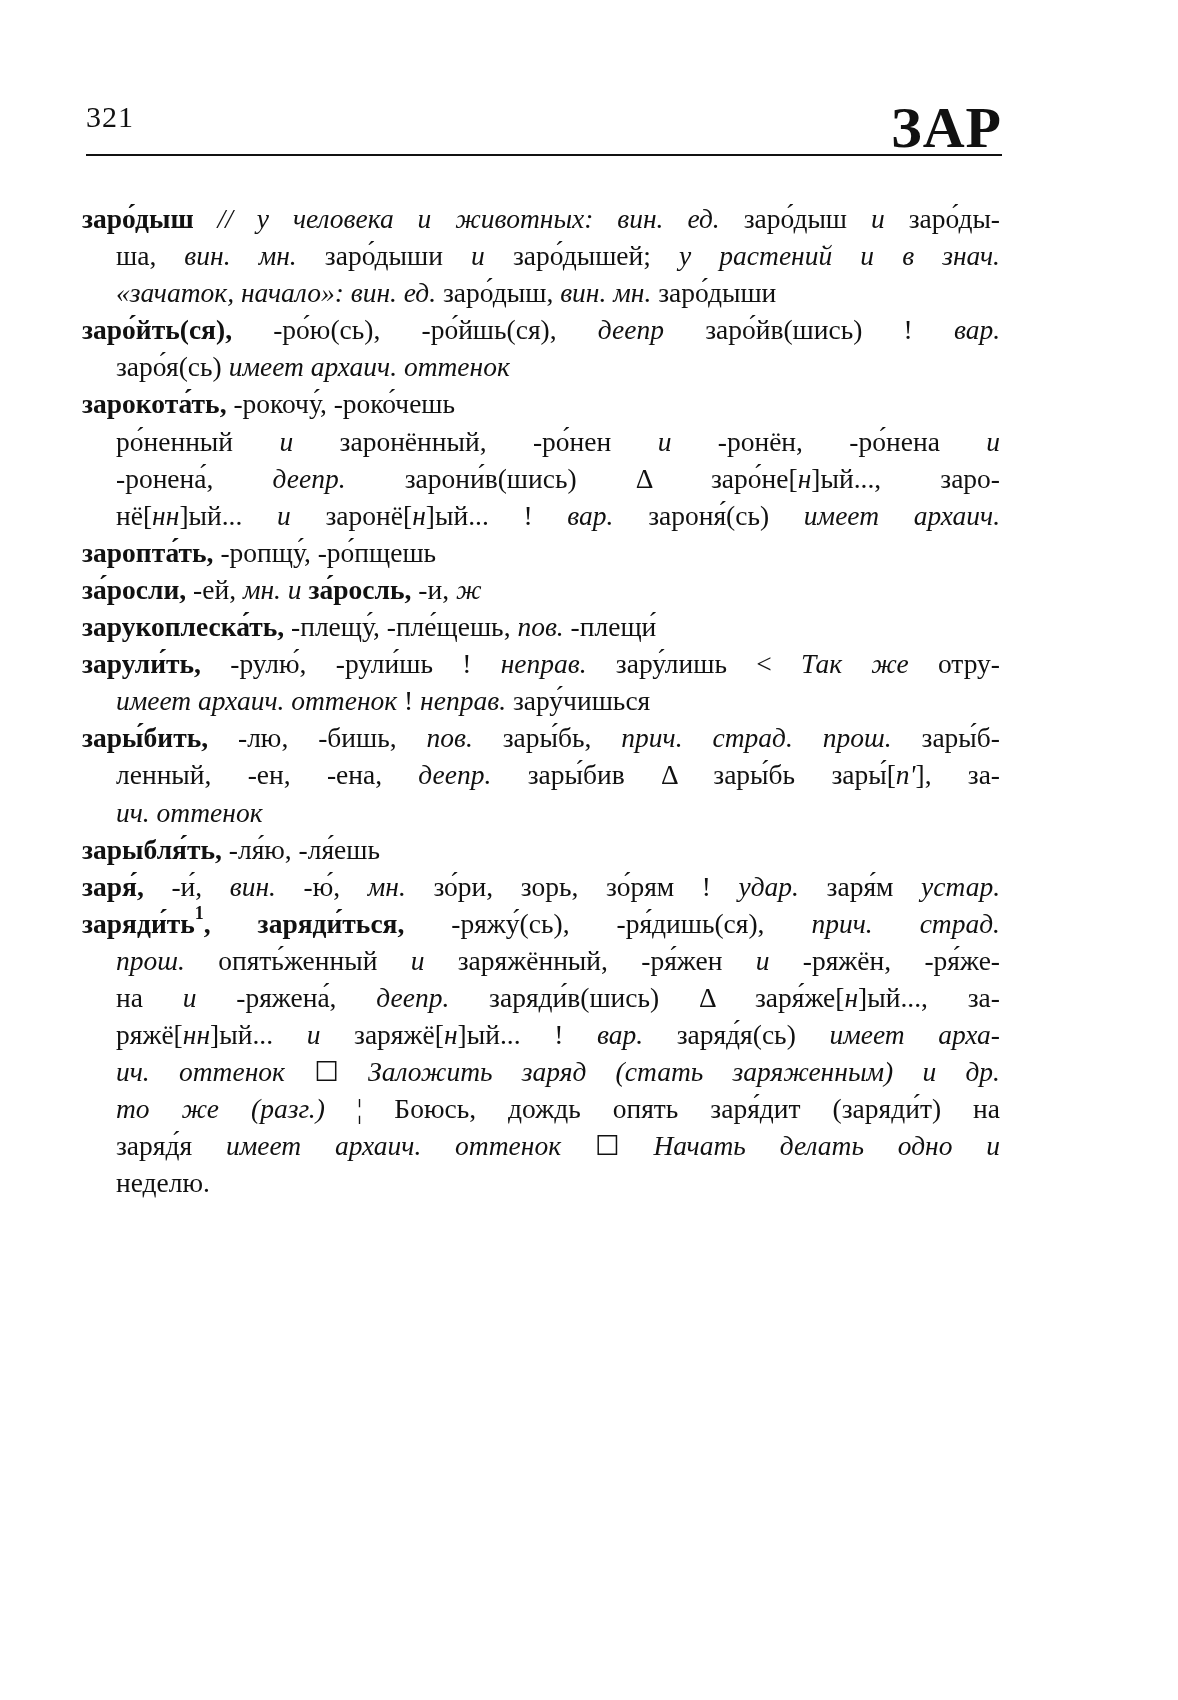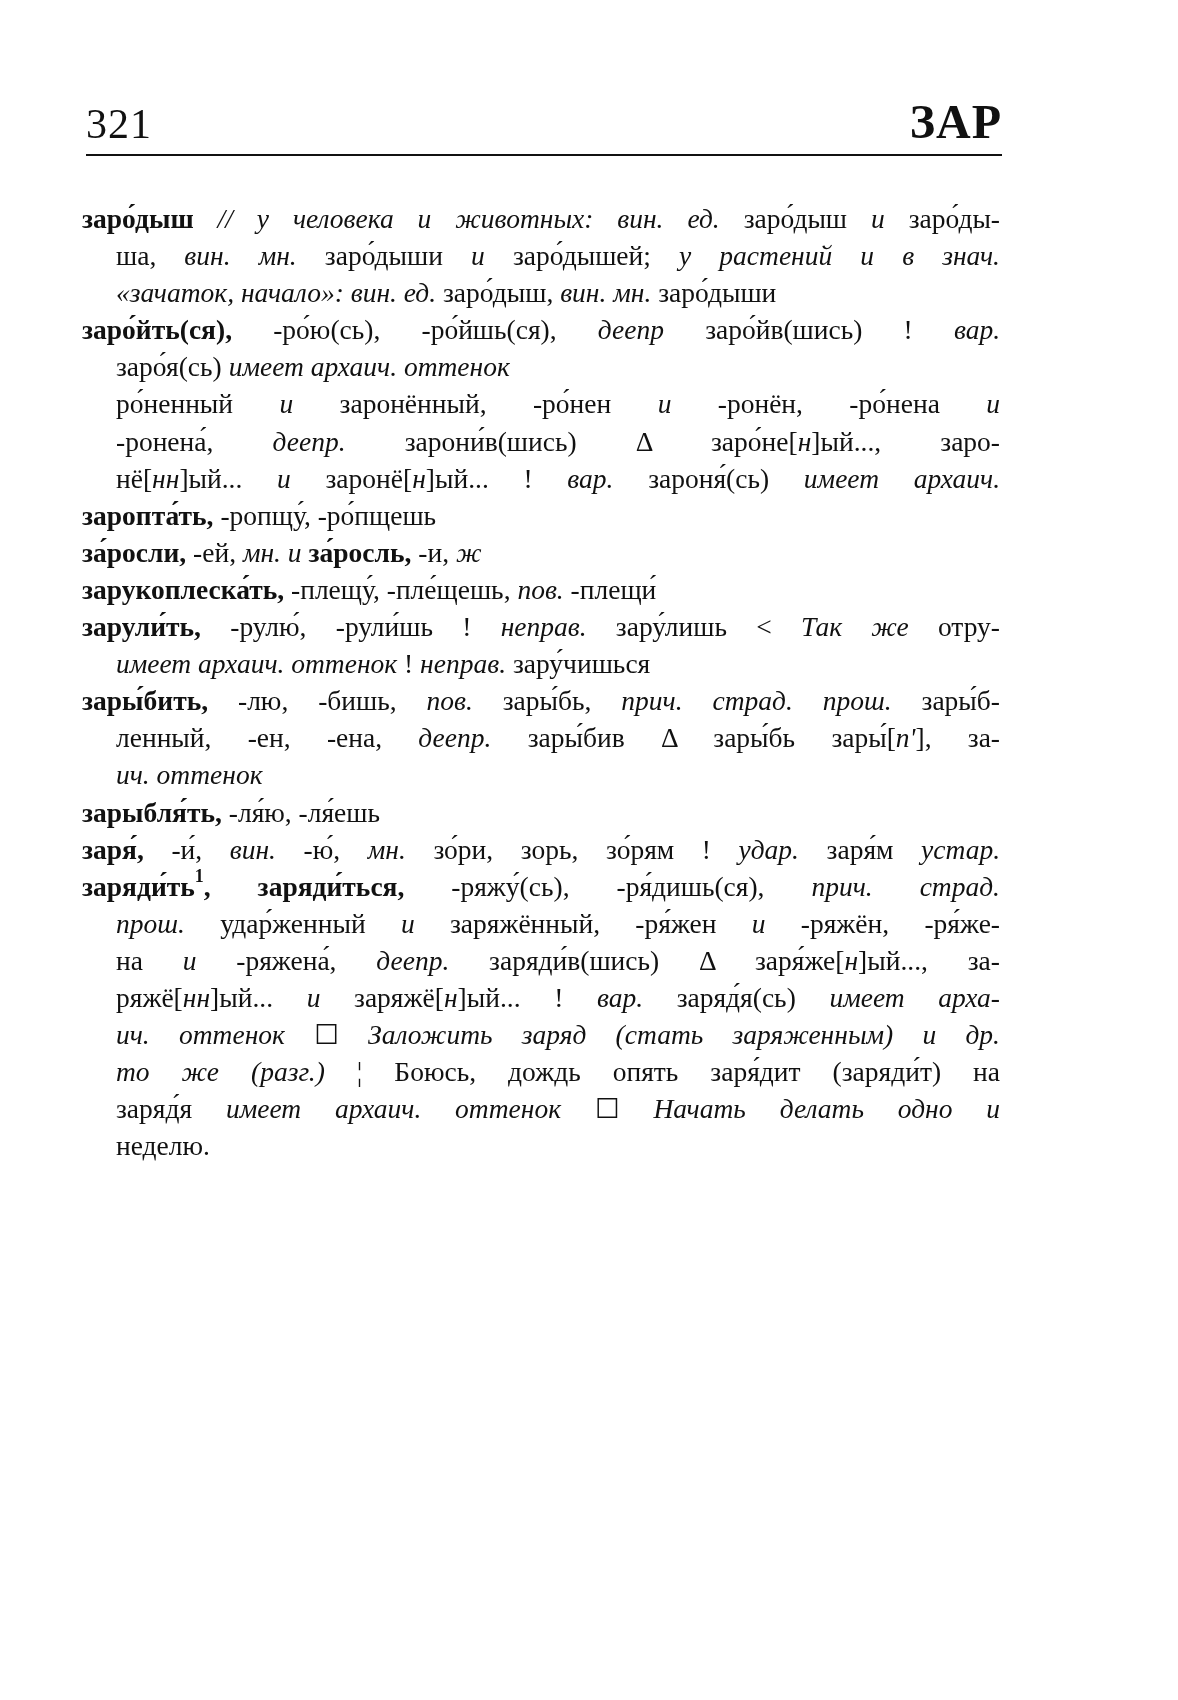--- a/index.html
+++ b/index.html
@@ -1,19 +1,19 @@
 <!DOCTYPE html>
 <html><head>
 <meta charset="utf-8">
 <style>
   html, body { margin: 0; padding: 0; background: #ffffff; }
   body { width: 1178px; height: 1700px; position: relative; overflow: hidden;
          font-family: "Liberation Serif", "DejaVu Serif", serif; color: #111; }
-  .page-number { position: absolute; left: 86px; top: 100px; font-size: 42px; letter-spacing: 1px; }
-  .running-head { position: absolute; right: 176px; top: 94px; font-size: 48px; font-weight: bold; letter-spacing: 1px; }
+  .page-number { position: absolute; left: 86px; top: 100px; font-size: 30px; letter-spacing: 1px; }
+  .running-head { position: absolute; right: 176px; top: 94px; font-size: 58px; font-weight: bold; letter-spacing: 1px; }
   .header-rule { position: absolute; left: 86px; top: 154px; width: 916px; height: 2px; background: #111; }
   .body { position: absolute; left: 82px; top: 200px; width: 918px; }
   .line { height: 37.1px; line-height: 37.1px; font-size: 27.5px; white-space: nowrap; text-align: justify; text-align-last: justify; }
   .line.indent { padding-left: 34px; }
   .line.last { text-align-last: left; }
   .b { font-weight: bold; }
   .i { font-style: italic; }
   sup { font-size: 18px; line-height: 0; position: relative; top: -4px; font-weight: bold; }
 </style>
 </head>
@@ -22,34 +22,35 @@
 <div class="page-number">321</div>
 <div class="running-head">ЗАР</div>
 <div class="header-rule"></div>
 
 <div class="body" id="body">
     <div class="line"><span class="b">заро́дыш</span><span> </span><span class="i">// у человека и животных: вин. ед.</span><span> заро́дыш </span><span class="i">и</span><span> заро́ды-</span></div>
     <div class="line indent"><span>ша, </span><span class="i">вин. мн.</span><span> заро́дыши </span><span class="i">и</span><span> заро́дышей; </span><span class="i">у растений и в знач.</span></div>
     <div class="line indent last"><span class="i">«зачаток, начало»: вин. ед.</span><span> заро́дыш, </span><span class="i">вин. мн.</span><span> заро́дыши</span></div>
     <div class="line"><span class="b">заро́йть(ся),</span><span> -ро́ю(сь), -ро́йшь(ся), </span><span class="i">деепр</span><span> заро́йв(шись) ! </span><span class="i">вар.</span></div>
     <div class="line indent last"><span>заро́я(сь) </span><span class="i">имеет архаич. оттенок</span></div>
+    <div class="line last"><span class="b">зарокота́ть,</span><span> -рокочу́, -роко́чешь</span></div>
     <div class="line indent"><span>ро́ненный </span><span class="i">и</span><span> заронённый, -ро́нен </span><span class="i">и</span><span> -ронён, -ро́нена </span><span class="i">и</span></div>
     <div class="line indent"><span>-ронена́, </span><span class="i">деепр.</span><span> зарони́в(шись) Δ заро́не[</span><span class="i">н</span><span>]ый..., заро-</span></div>
     <div class="line indent"><span>нё[</span><span class="i">нн</span><span>]ый... </span><span class="i">и</span><span> заронё[</span><span class="i">н</span><span>]ый... ! </span><span class="i">вар.</span><span> зароня́(сь) </span><span class="i">имеет архаич.</span></div>
     <div class="line last"><span class="b">заропта́ть,</span><span> -ропщу́, -ро́пщешь</span></div>
     <div class="line last"><span class="b">за́росли,</span><span> -ей, </span><span class="i">мн. и</span><span> </span><span class="b">за́росль,</span><span> -и, </span><span class="i">ж</span></div>
     <div class="line last"><span class="b">зарукоплеска́ть,</span><span> -плещу́, -пле́щешь, </span><span class="i">пов.</span><span> -плещи́</span></div>
     <div class="line"><span class="b">зарули́ть,</span><span> -рулю́, -рули́шь ! </span><span class="i">неправ.</span><span> зару́лишь &lt; </span><span class="i">Так же</span><span> отру-</span></div>
     <div class="line indent last"><span class="i">имеет архаич. оттенок</span><span> ! </span><span class="i">неправ.</span><span> зару́чишься</span></div>
     <div class="line"><span class="b">зары́бить,</span><span> -лю, -бишь, </span><span class="i">пов.</span><span> зары́бь, </span><span class="i">прич. страд. прош.</span><span> зары́б-</span></div>
     <div class="line indent"><span>ленный, -ен, -ена, </span><span class="i">деепр.</span><span> зары́бив Δ зары́бь зары́[</span><span class="i">п'</span><span>], за-</span></div>
     <div class="line indent last"><span class="i">ич. оттенок</span></div>
     <div class="line last"><span class="b">зарыбля́ть,</span><span> -ля́ю, -ля́ешь</span></div>
     <div class="line"><span class="b">заря́,</span><span> -и́, </span><span class="i">вин.</span><span> -ю́, </span><span class="i">мн.</span><span> зо́ри, зорь, зо́рям ! </span><span class="i">удар.</span><span> заря́м </span><span class="i">устар.</span></div>
     <div class="line"><span class="b">заряди́ть</span><sup>1</sup><span class="b">, заряди́ться,</span><span> -ряжу́(сь), -ря́дишь(ся), </span><span class="i">прич. страд.</span></div>
-    <div class="line indent"><span class="i">прош.</span><span> удар́женный </span><span class="i">и</span><span> заряжённый, -ря́жен </span><span class="i">и</span><span> -ряжён, -ря́же-</span></div>
+    <div class="line indent"><span class="i">прош.</span><span> опять́женный </span><span class="i">и</span><span> заряжённый, -ря́жен </span><span class="i">и</span><span> -ряжён, -ря́же-</span></div>
     <div class="line indent"><span>на </span><span class="i">и</span><span> -ряжена́, </span><span class="i">деепр.</span><span> заряди́в(шись) Δ заря́же[</span><span class="i">н</span><span>]ый..., за-</span></div>
     <div class="line indent"><span>ряжё[</span><span class="i">нн</span><span>]ый... </span><span class="i">и</span><span> заряжё[</span><span class="i">н</span><span>]ый... ! </span><span class="i">вар.</span><span> заряд́я(сь) </span><span class="i">имеет арха-</span></div>
     <div class="line indent"><span class="i">ич. оттенок</span><span> ☐ </span><span class="i">Заложить заряд (стать заряженным) и др.</span></div>
     <div class="line indent"><span class="i">то же (разг.)</span><span> ¦ Боюсь, дождь опять заря́дит (заряди́т) на</span></div>
     <div class="line indent"><span>заряд́я </span><span class="i">имеет архаич. оттенок</span><span> ☐ </span><span class="i">Начать делать одно и</span></div>
     <div class="line indent last"><span>неделю.</span></div>
   </div>
 
 </body></html>

